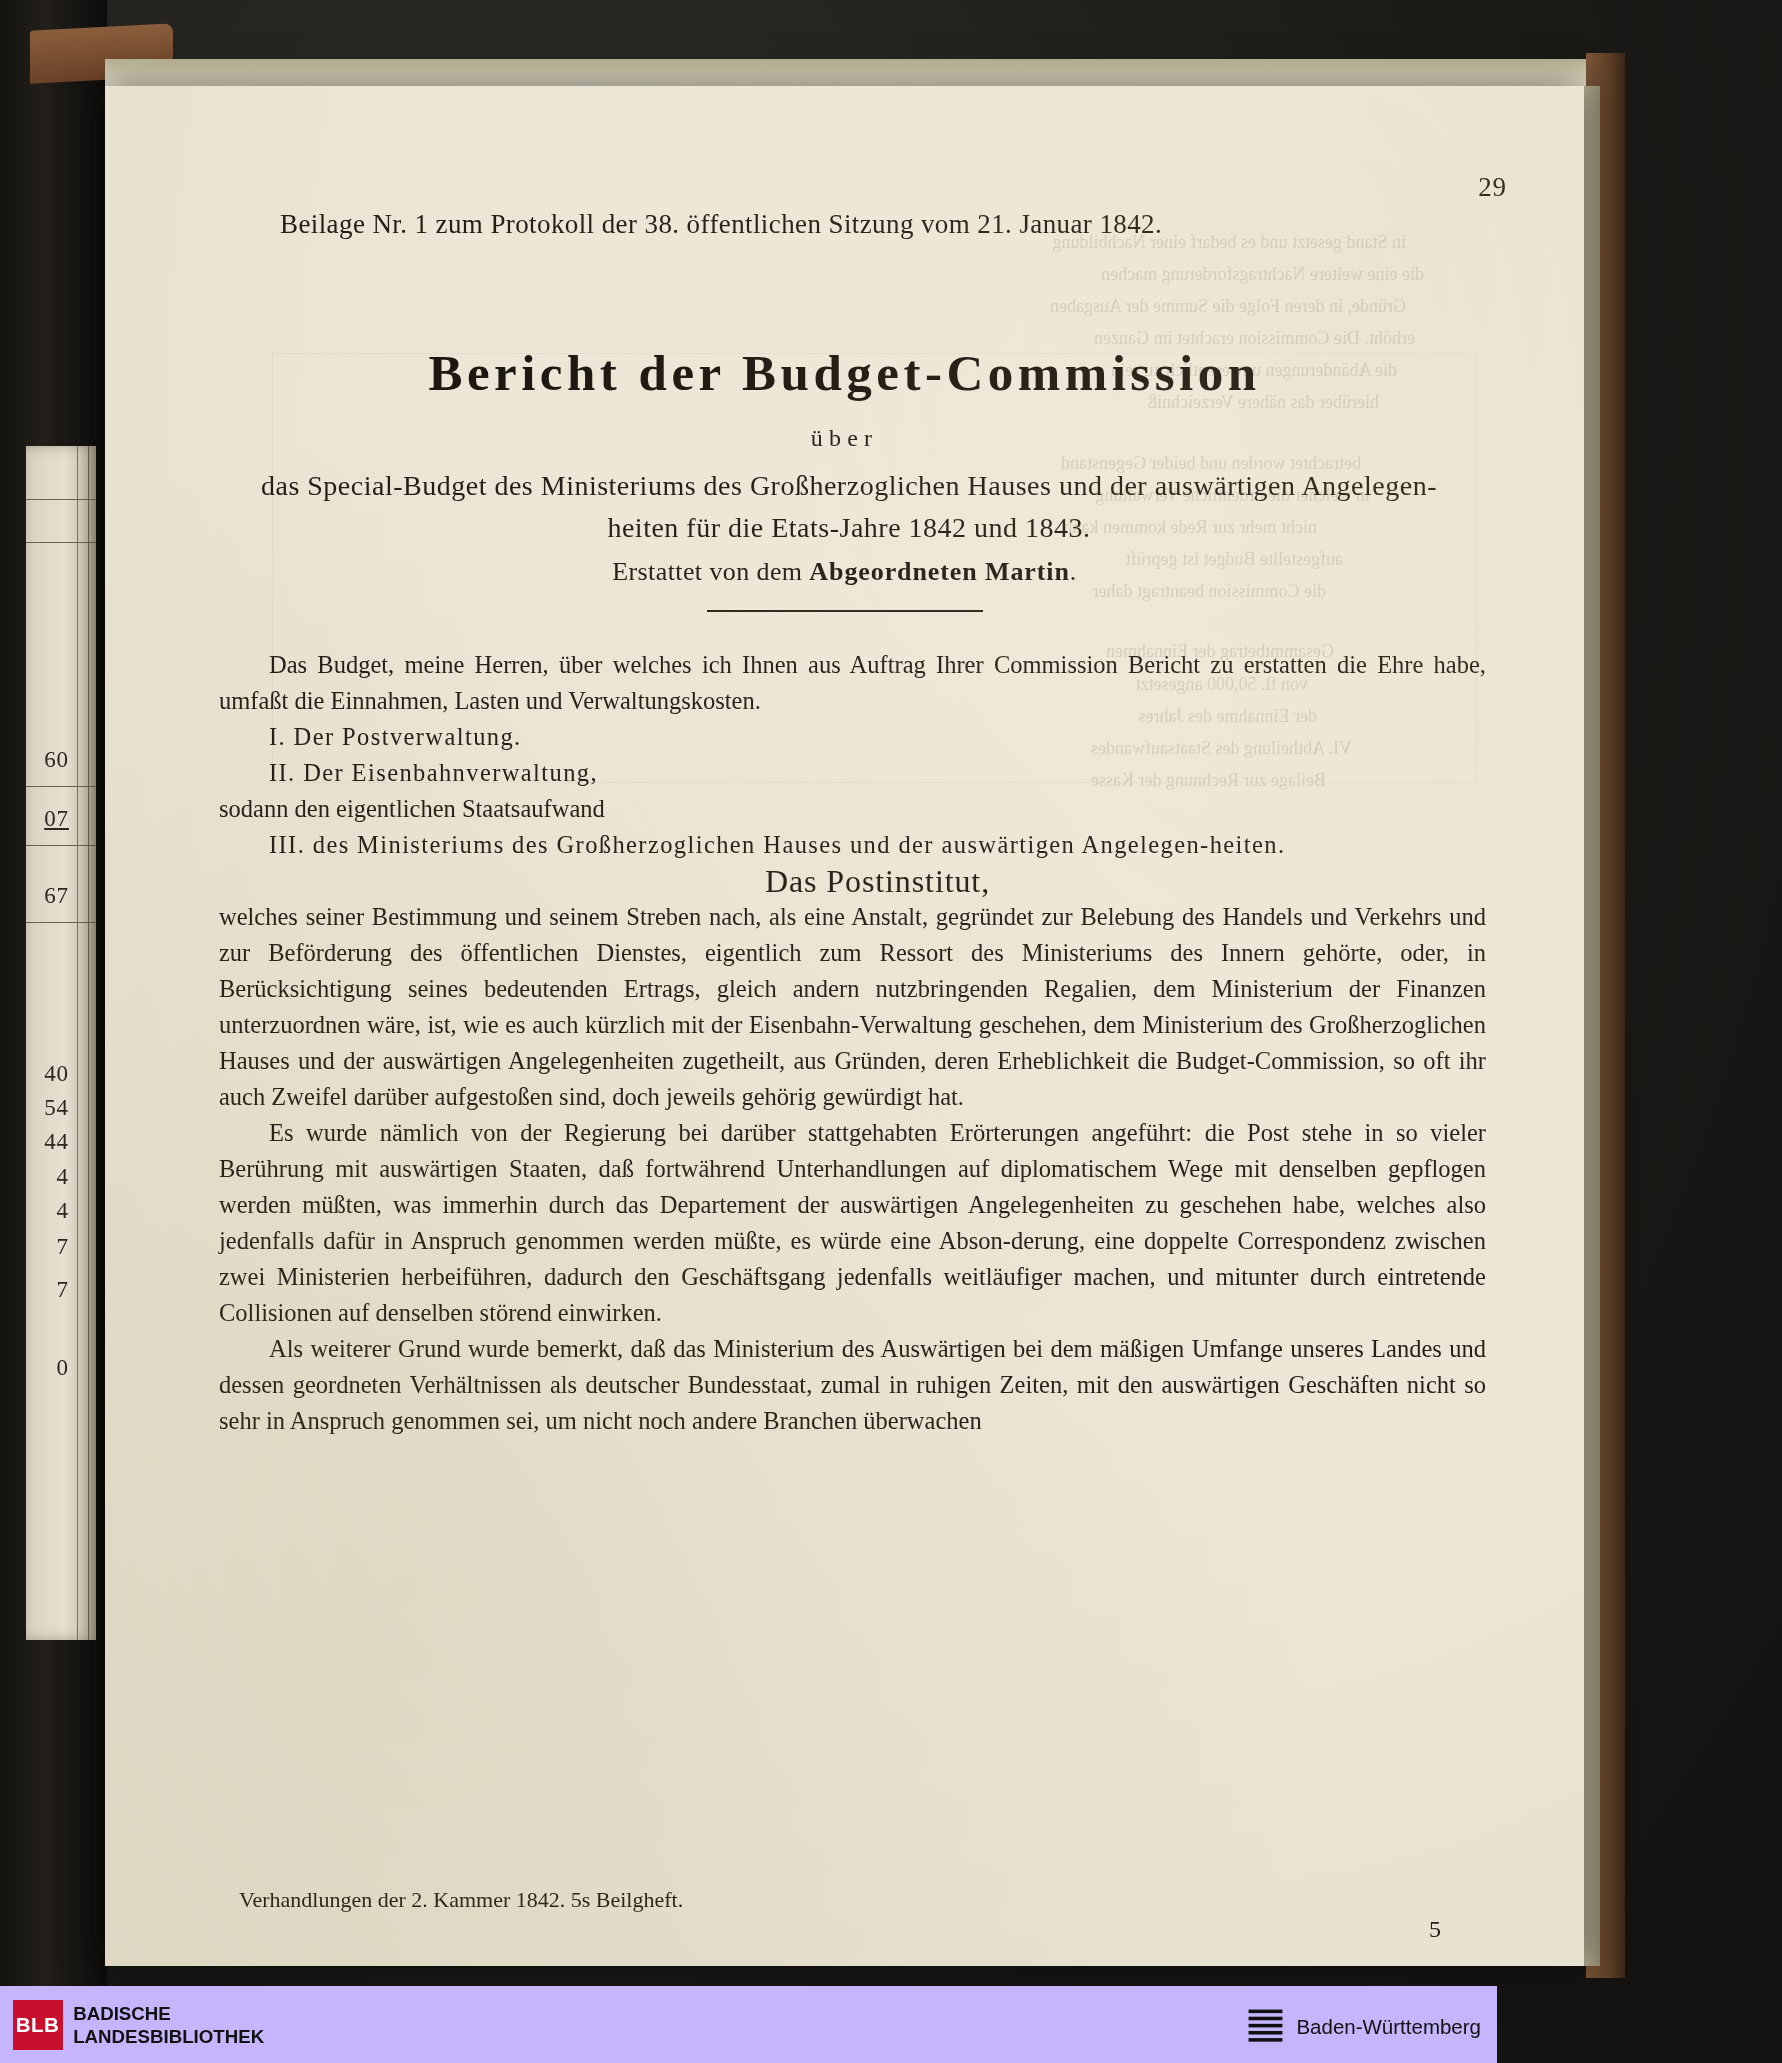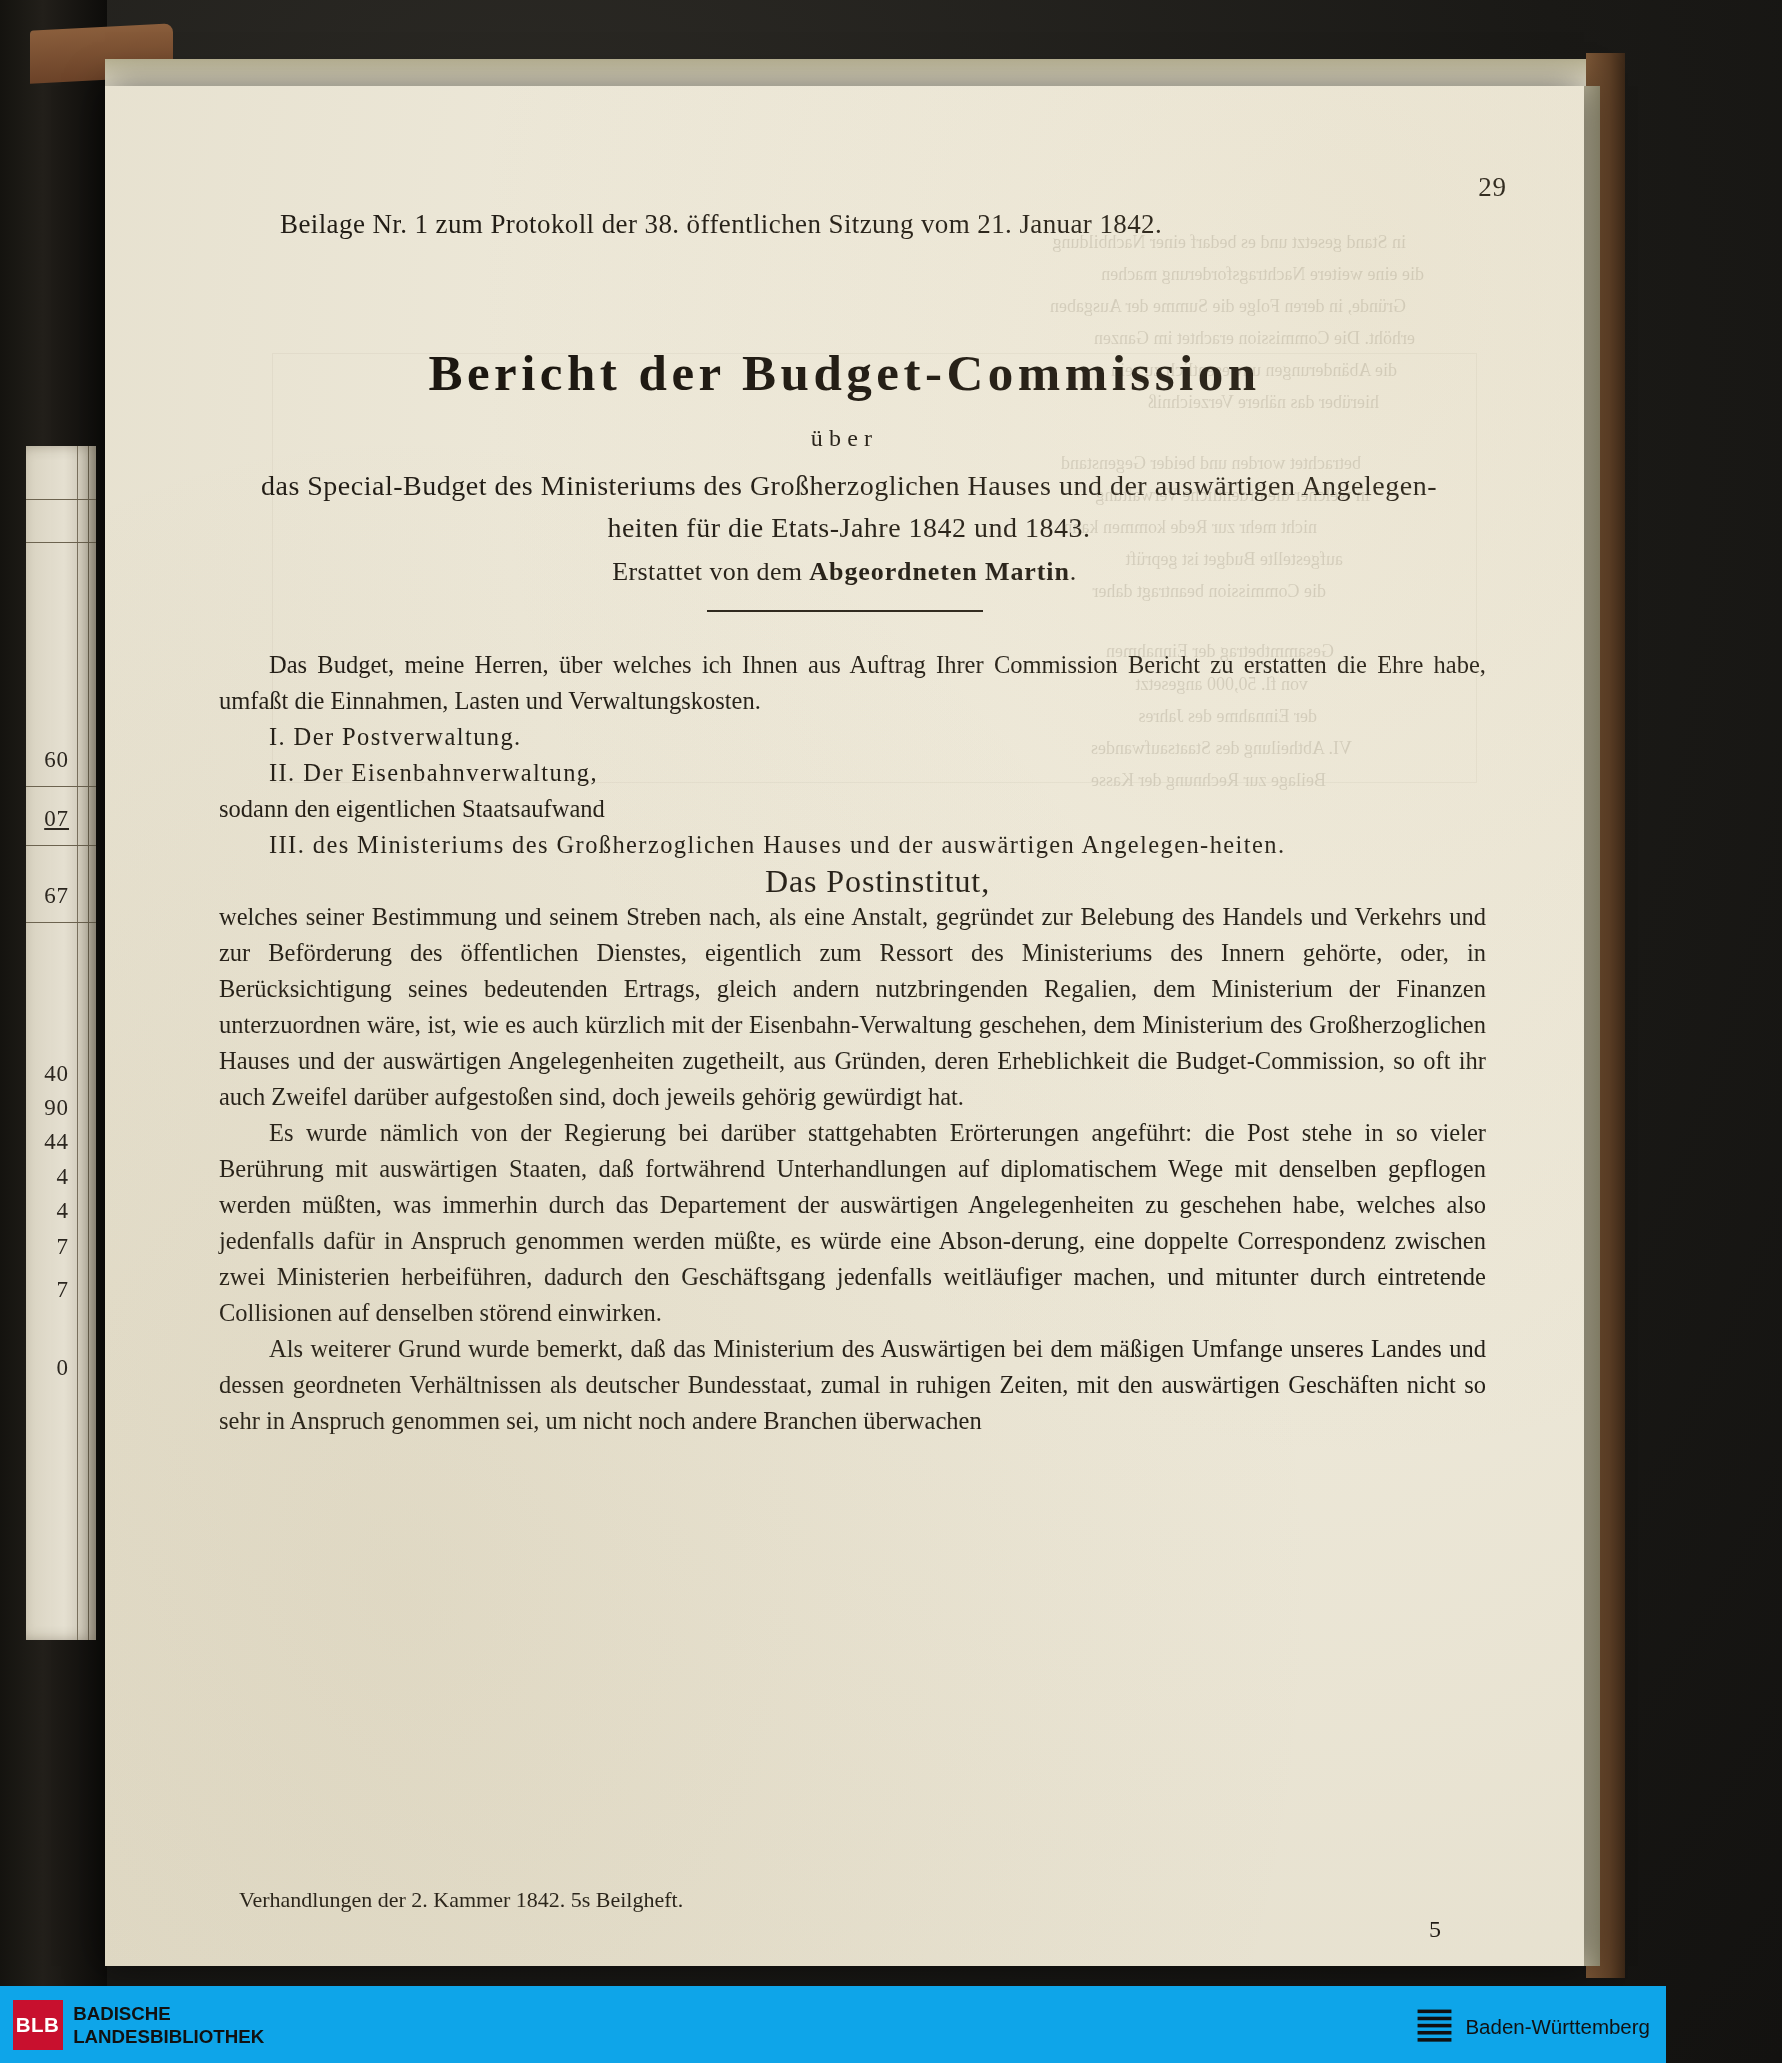--- a/index.html
+++ b/index.html
@@ -242,22 +242,22 @@
     position: absolute;
     right: 143px;
     bottom: 23px;
     font-size: 24px;
   }
 
   
   .logo-bar {
     position: absolute;
     left: 0; bottom: 0;
-    width: 1666px; height: 78px;
-    background: #0ea5e9;
+    width: 1497px; height: 78px;
+    background: #c4b5fd;
   }
   .blb {
     position: absolute;
     left: 12.5px; top: 14.3px;
     display: flex;
     align-items: center;
     gap: 10.7px;
   }
   .blb-mark {
     width: 50px; height: 50px;
@@ -309,21 +309,21 @@
   <div class="rule-v2"></div>
   <div class="hline" style="top:53px;"></div>
   <div class="hline" style="top:96px;"></div>
   <div class="num" style="top:301px;">60</div>
   <div class="hline" style="top:340px;"></div>
   <div class="num" style="top:360px;text-decoration:underline;">07</div>
   <div class="hline" style="top:399px;"></div>
   <div class="num" style="top:437px;">67</div>
   <div class="hline" style="top:476px;"></div>
   <div class="num" style="top:615px;">40</div>
-  <div class="num" style="top:649px;">90</div>
+  <div class="num" style="top:649px;">54</div>
   <div class="num" style="top:683px;">44</div>
   <div class="num" style="top:718px;">4</div>
   <div class="num" style="top:752px;">4</div>
   <div class="num" style="top:788px;">7</div>
   <div class="num" style="top:831px;">7</div>
   <div class="num" style="top:909px;">0</div>
 </div>
 
 <div class="sheet-top-edge"></div>
 <div class="cover-right"></div>

